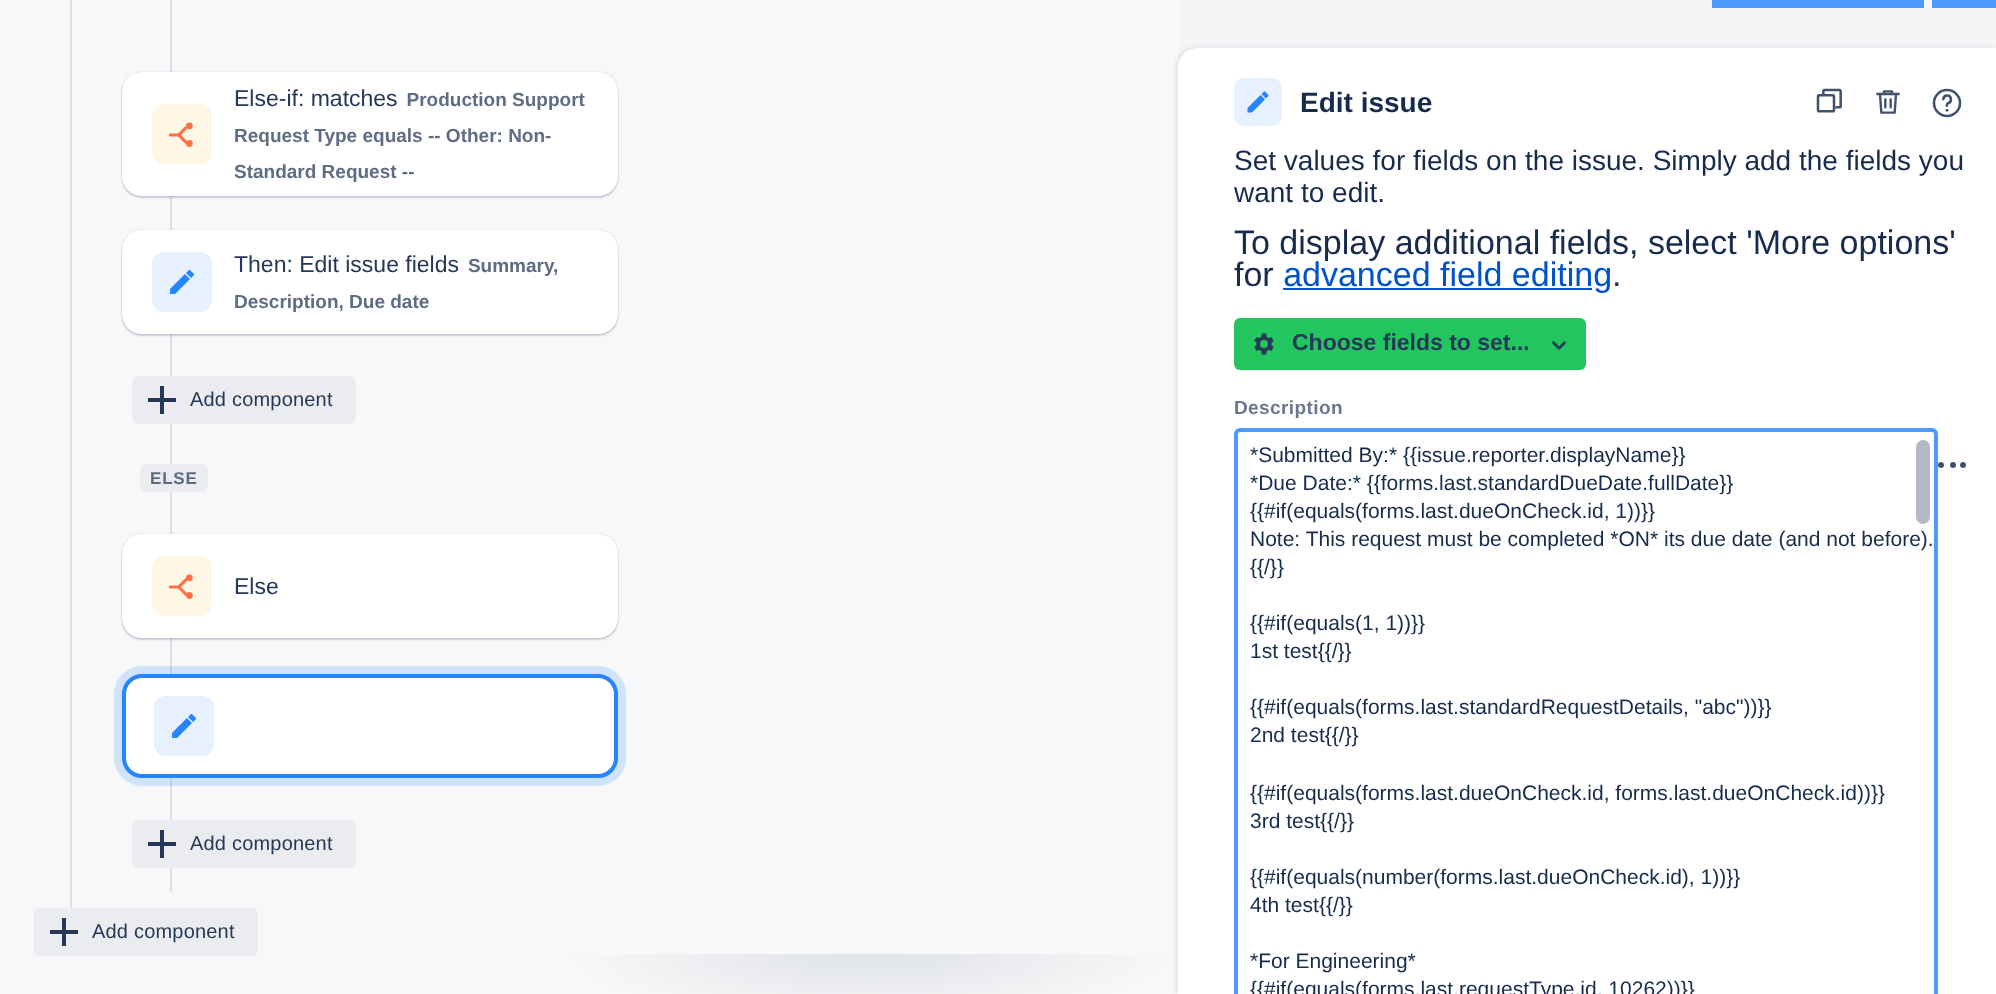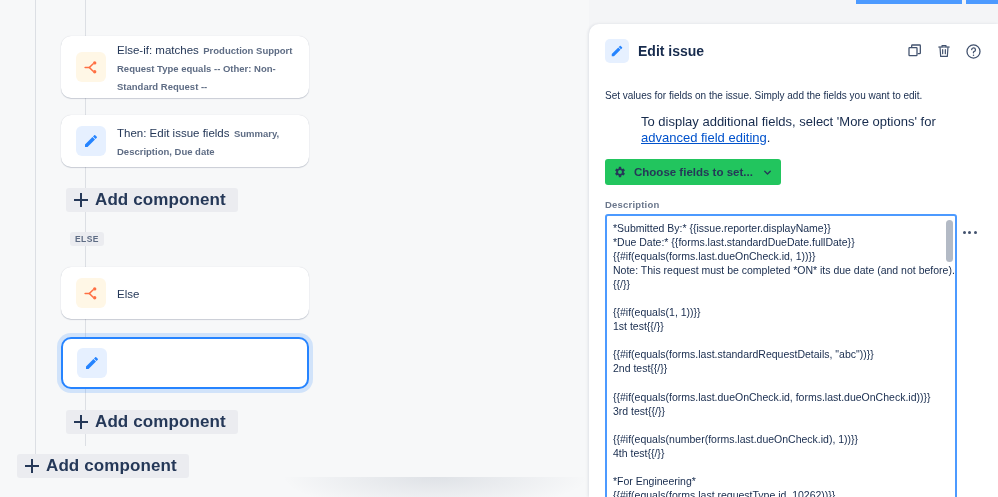--- a/index.html
+++ b/index.html
@@ -65,21 +65,21 @@
     padding: 0 12px 0 8px; border: none; cursor: pointer;
   }
   .addbtn .plus {
     width: 14px; height: 14px; position: relative; margin-right: 7px; flex: 0 0 14px;
   }
   .addbtn .plus::before, .addbtn .plus::after {
     content: ""; position: absolute; background: #253858;
   }
   .addbtn .plus::before { left: 6px; top: 0; width: 1.6px; height: 14px; }
   .addbtn .plus::after  { top: 6px; left: 0; height: 1.6px; width: 14px; }
-  .addbtn span { font-size: 17px; color: #253858; font-weight: bold; letter-spacing: .1px; }
+  .addbtn span { font-size: 10px; color: #253858; font-weight: normal; letter-spacing: .1px; }
 
   .add1 { left: 66px; top: 188px; }
   .add2 { left: 66px; top: 410px; }
   .add3 { left: 17px; top: 454px; }
 
   .elsebadge {
     position: absolute; left: 70px; top: 232px;
     background: #ebecf0; border-radius: 3px;
     font-size: 8.5px; font-weight: bold; color: #5e6c84;
     letter-spacing: .4px; padding: 2px 5px;
@@ -87,36 +87,36 @@
   .botshade {
     position: absolute; left: 280px; top: 477px; width: 310px; height: 34px;
     background: radial-gradient(ellipse at 50% 0%, rgba(9,30,66,0.10), rgba(9,30,66,0) 70%);
   }
 
   
   .panel {
     position: absolute; left: 589px; top: 24px; width: 409px; height: 473px;
     background: #ffffff; border-radius: 10px 0 0 0;
     box-shadow: -1px 0 3px rgba(9,30,66,0.10);
-    padding: 12px 16px 0 16px;
+    padding: 12px 16px 0 28px;
   }
   .phead { display: flex; align-items: center; height: 30px; }
   .phead .pico {
     width: 24px; height: 24px; border-radius: 5px; background: #e6f0ff;
     display: flex; align-items: center; justify-content: center; margin-right: 9px;
   }
   .ptitle { font-size: 14px; font-weight: bold; color: #172b4d; }
   .phead-actions { margin-left: auto; display: flex; align-items: center; gap: 11px; }
   .iconbtn {
     width: 18px; height: 18px; display: flex; align-items: center;
     justify-content: center; cursor: pointer; background: none; border: none;
   }
 
-  .pdesc1 { font-size: 10px; color: #172b4d; margin-top: 22px; line-height: 16px; }
-  .pdesc2 { font-size: 13px; color: #172b4d; margin-top: 10px; line-height: 16px; margin-left: 36px; }
+  .pdesc1 { font-size: 14px; color: #172b4d; margin-top: 6px; line-height: 16px; }
+  .pdesc2 { font-size: 17px; color: #172b4d; margin-top: 10px; line-height: 16px; }
   .plink { color: #0052cc; text-decoration: underline; cursor: pointer; }
 
   .choose {
     margin-top: 13px; display: inline-flex; align-items: center;
     background: #22c55e; border-radius: 3px; height: 26px; padding: 0 8px;
     border: none; cursor: pointer;
   }
   .choose .gear { margin-right: 7px; display: flex; }
   .choose .ctxt { font-size: 11.5px; color: #253858; font-weight: bold; }
   .choose .chev { margin-left: 9px; display: flex; }

